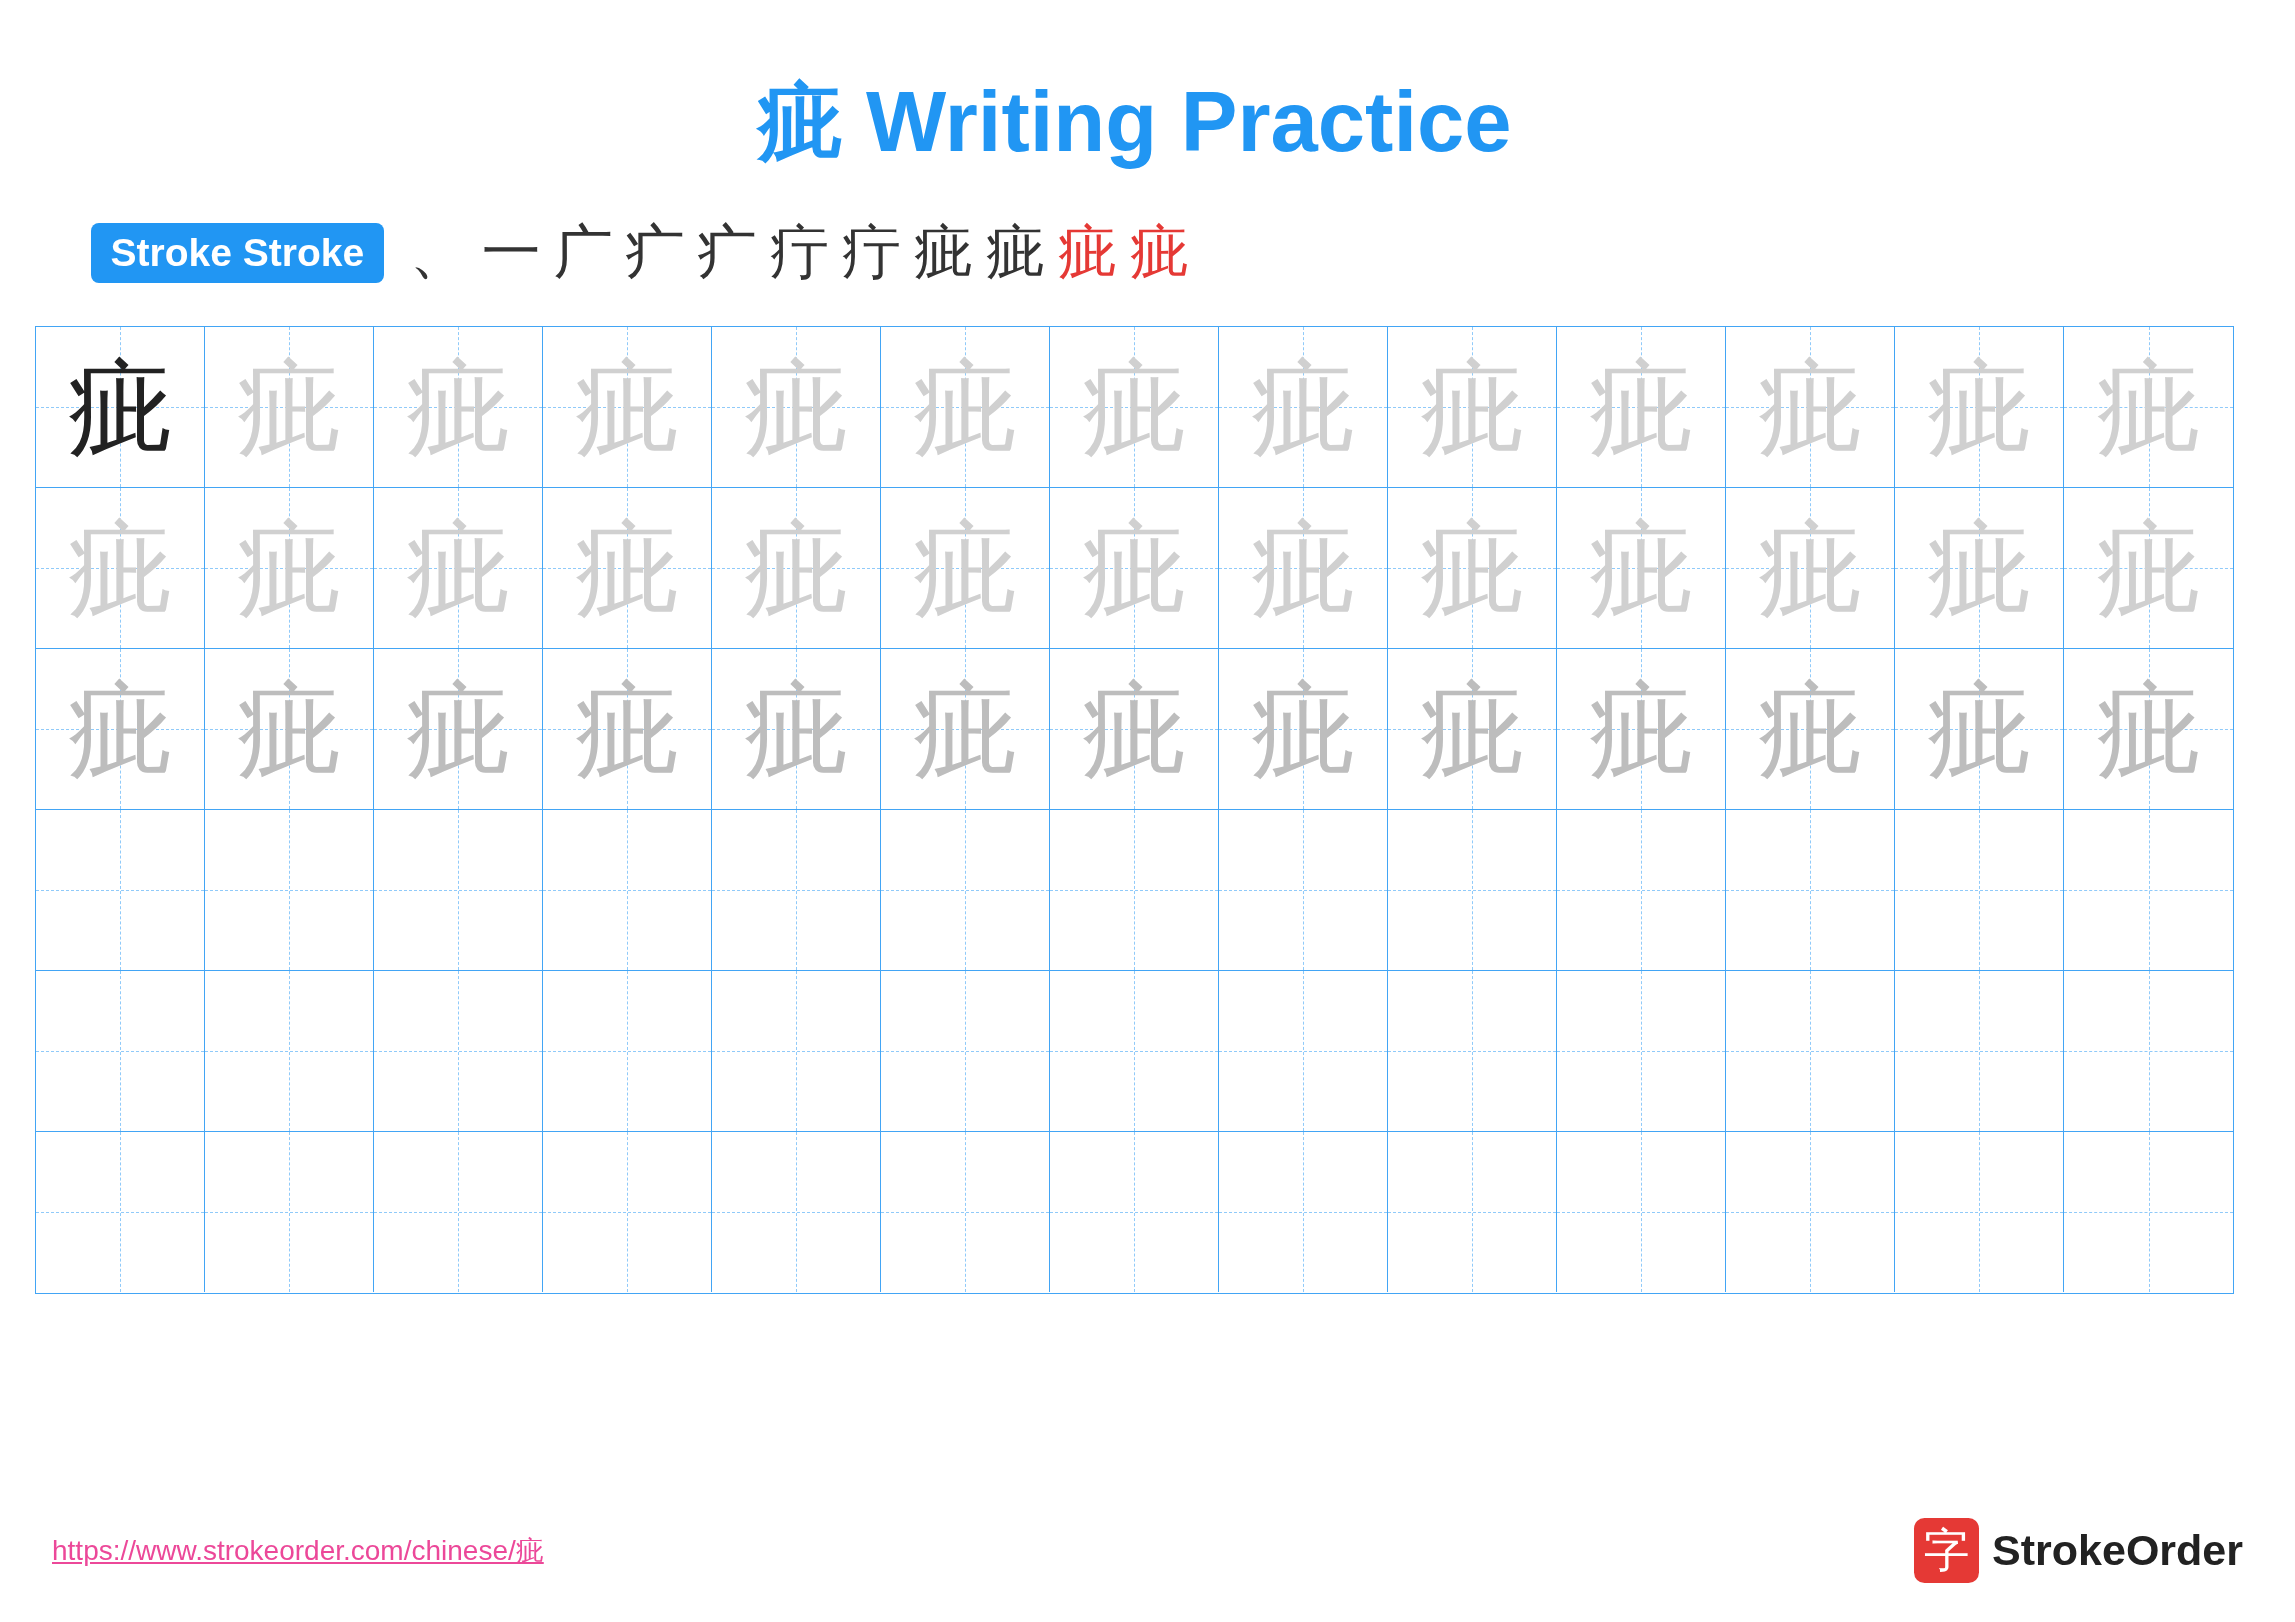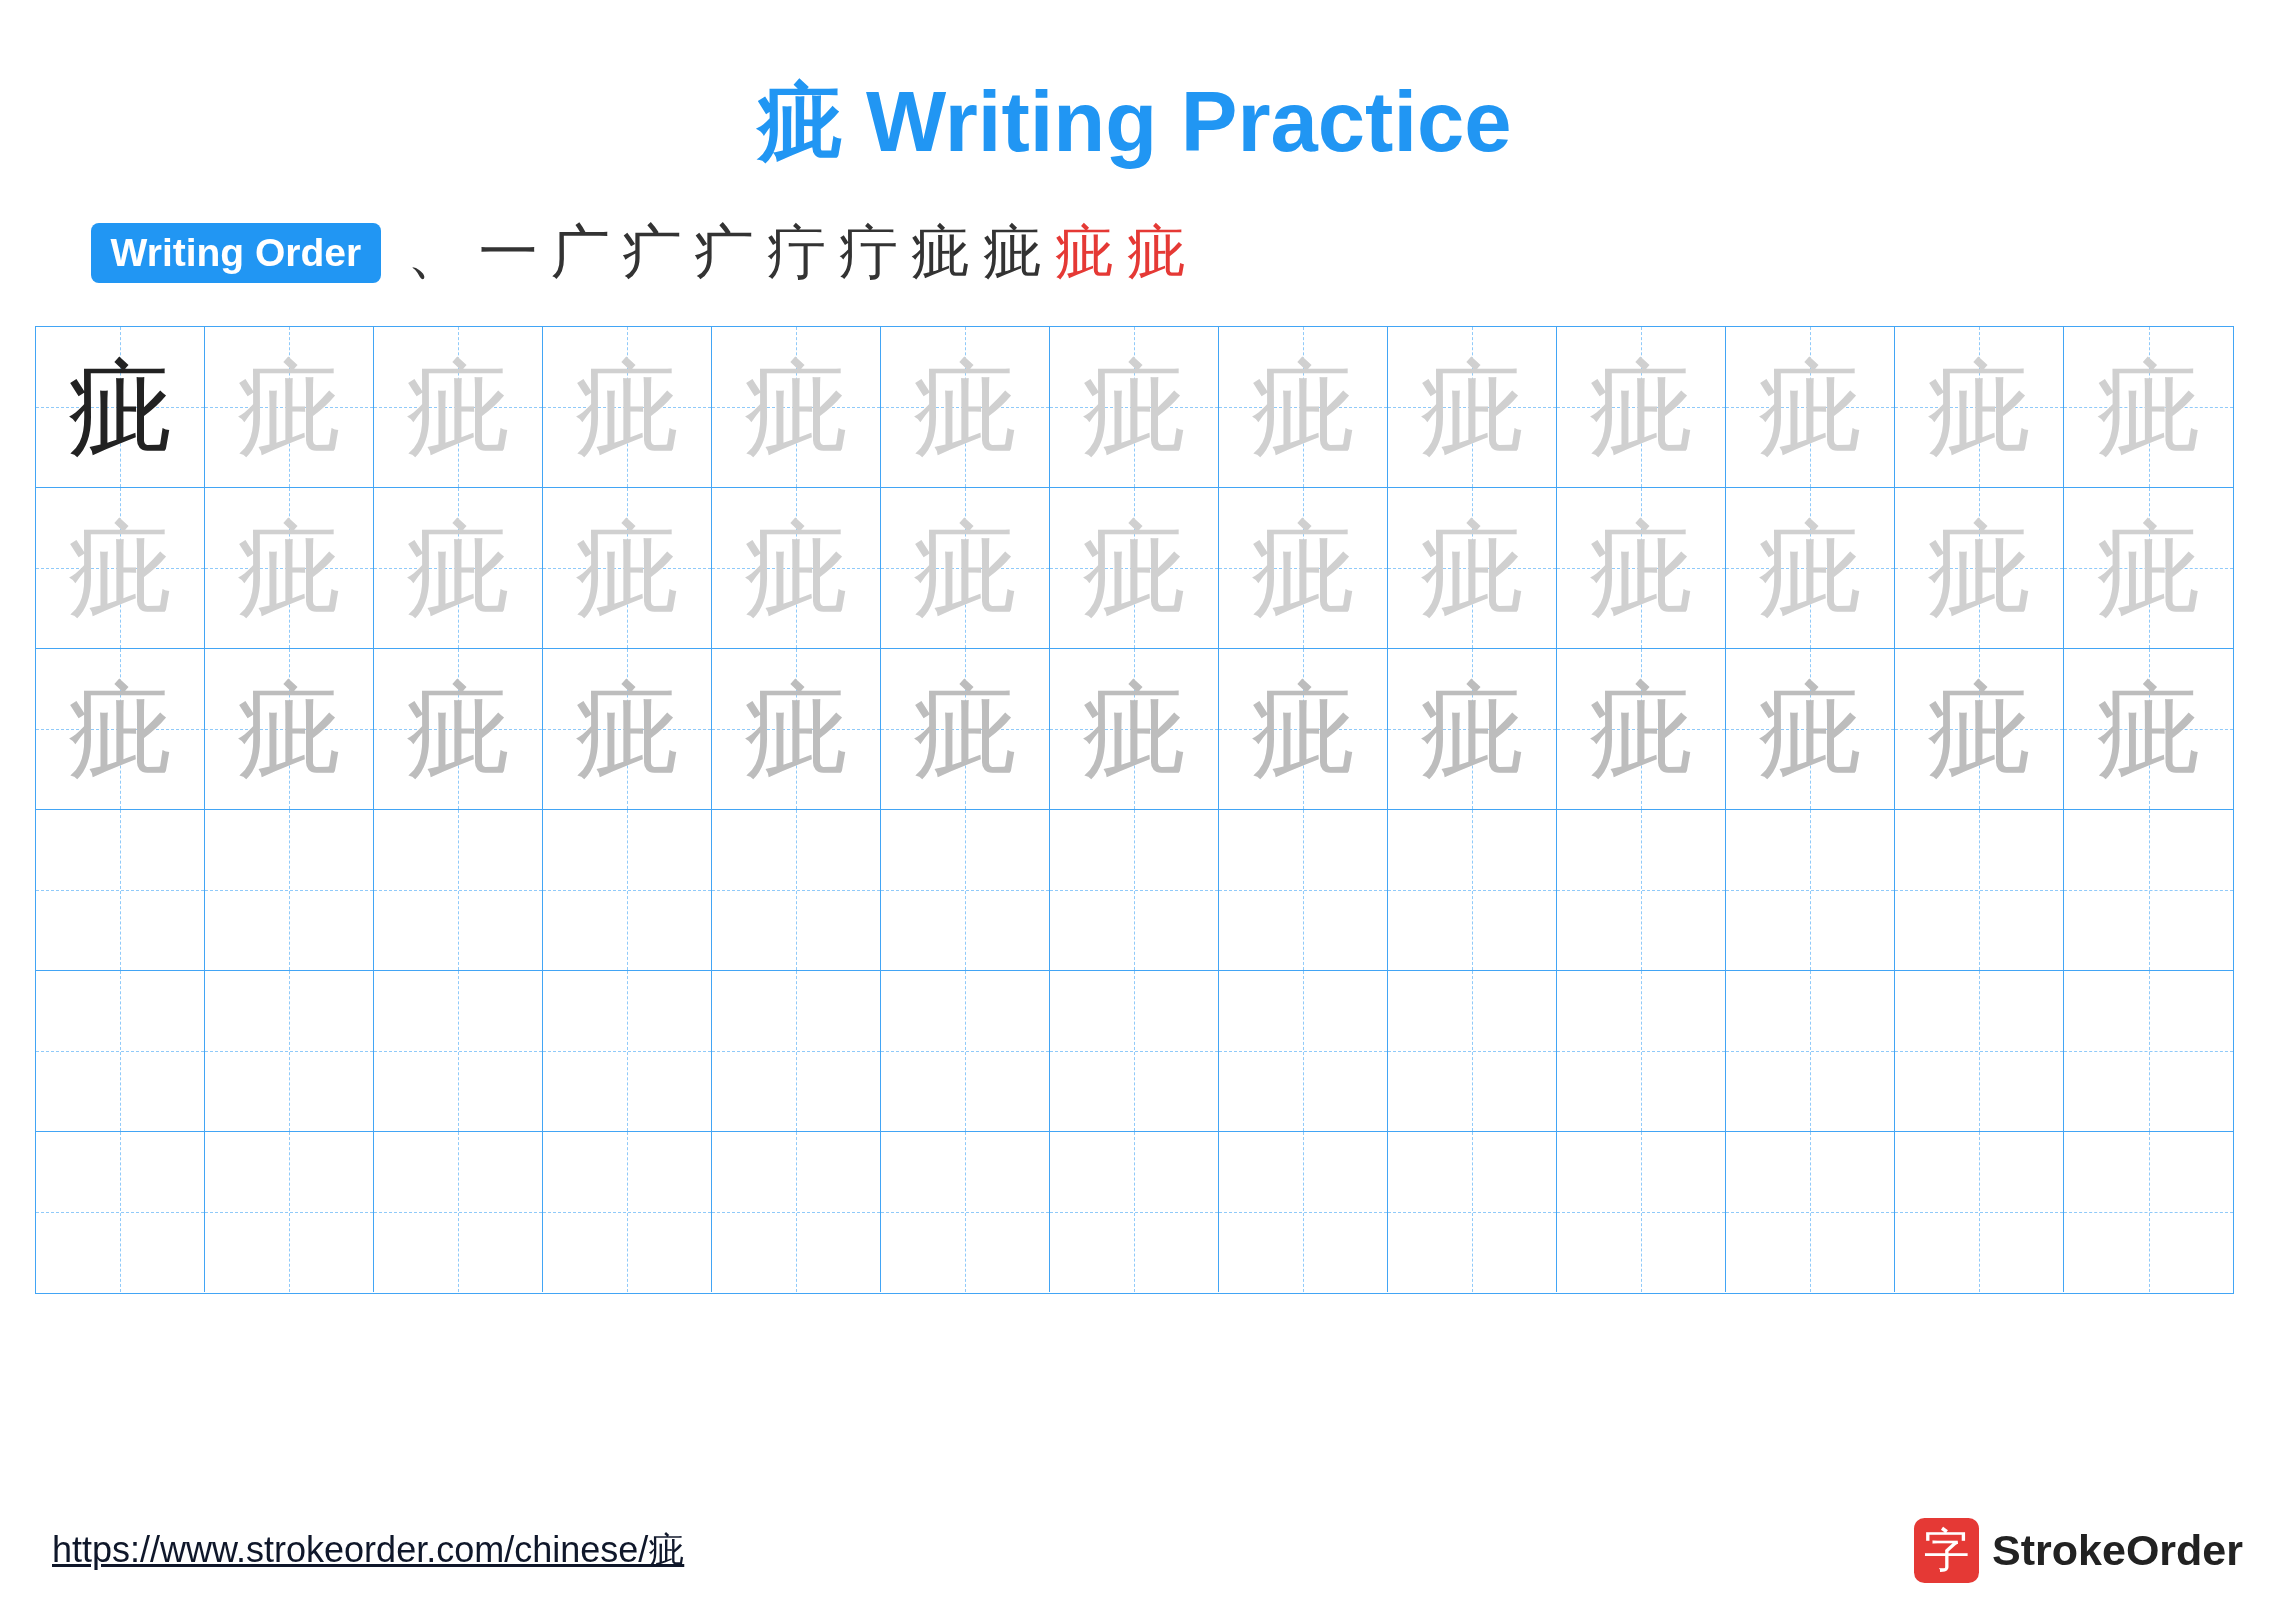--- a/index.html
+++ b/index.html
@@ -142,22 +142,22 @@
       position: absolute;
       bottom: 39px;
       left: 52px;
       right: 52px;
       display: flex;
       align-items: center;
       justify-content: space-between;
     }
 
     .footer-url {
-      font-size: 36px;
-      color: #0f172a;
+      font-size: 28px;
+      color: #ec4899;
     }
 
     .footer-logo {
       display: flex;
       align-items: center;
       gap: 13px;
     }
 
     .logo-icon {
       width: 65px;
@@ -178,21 +178,21 @@
     }
   </style>
 </head>
 <body>
 
 <div class="page">
 
   <h1 class="title">疵 Writing Practice</h1>
 
   <div class="stroke-order-row">
-    <div class="stroke-order-badge">Writing Order</div>
+    <div class="stroke-order-badge">Stroke Stroke</div>
     <div class="stroke-sequence">
       <span class="stroke-seq-char">、</span>
       <span class="stroke-seq-char">一</span>
       <span class="stroke-seq-char">广</span>
       <span class="stroke-seq-char">疒</span>
       <span class="stroke-seq-char">疒</span>
       <span class="stroke-seq-char">疔</span>
       <span class="stroke-seq-char">疔</span>
       <span class="stroke-seq-char">疵</span>
       <span class="stroke-seq-char">疵</span>

